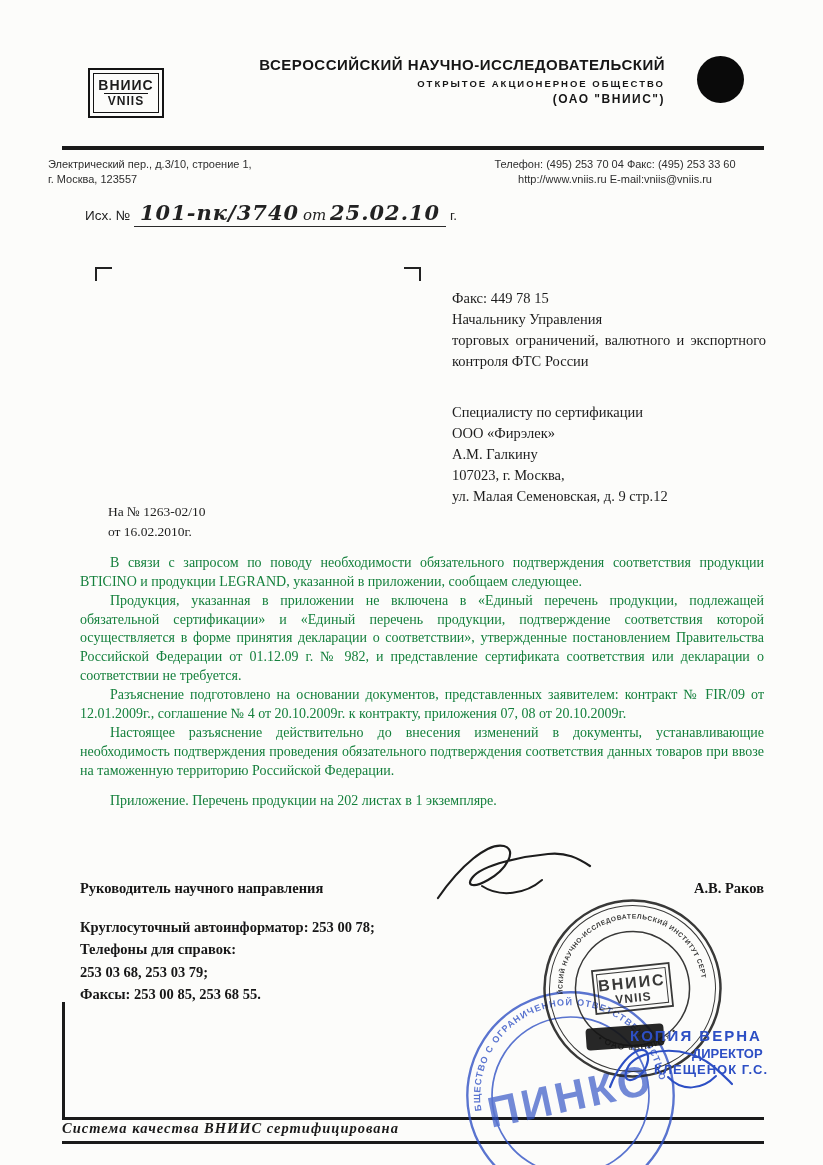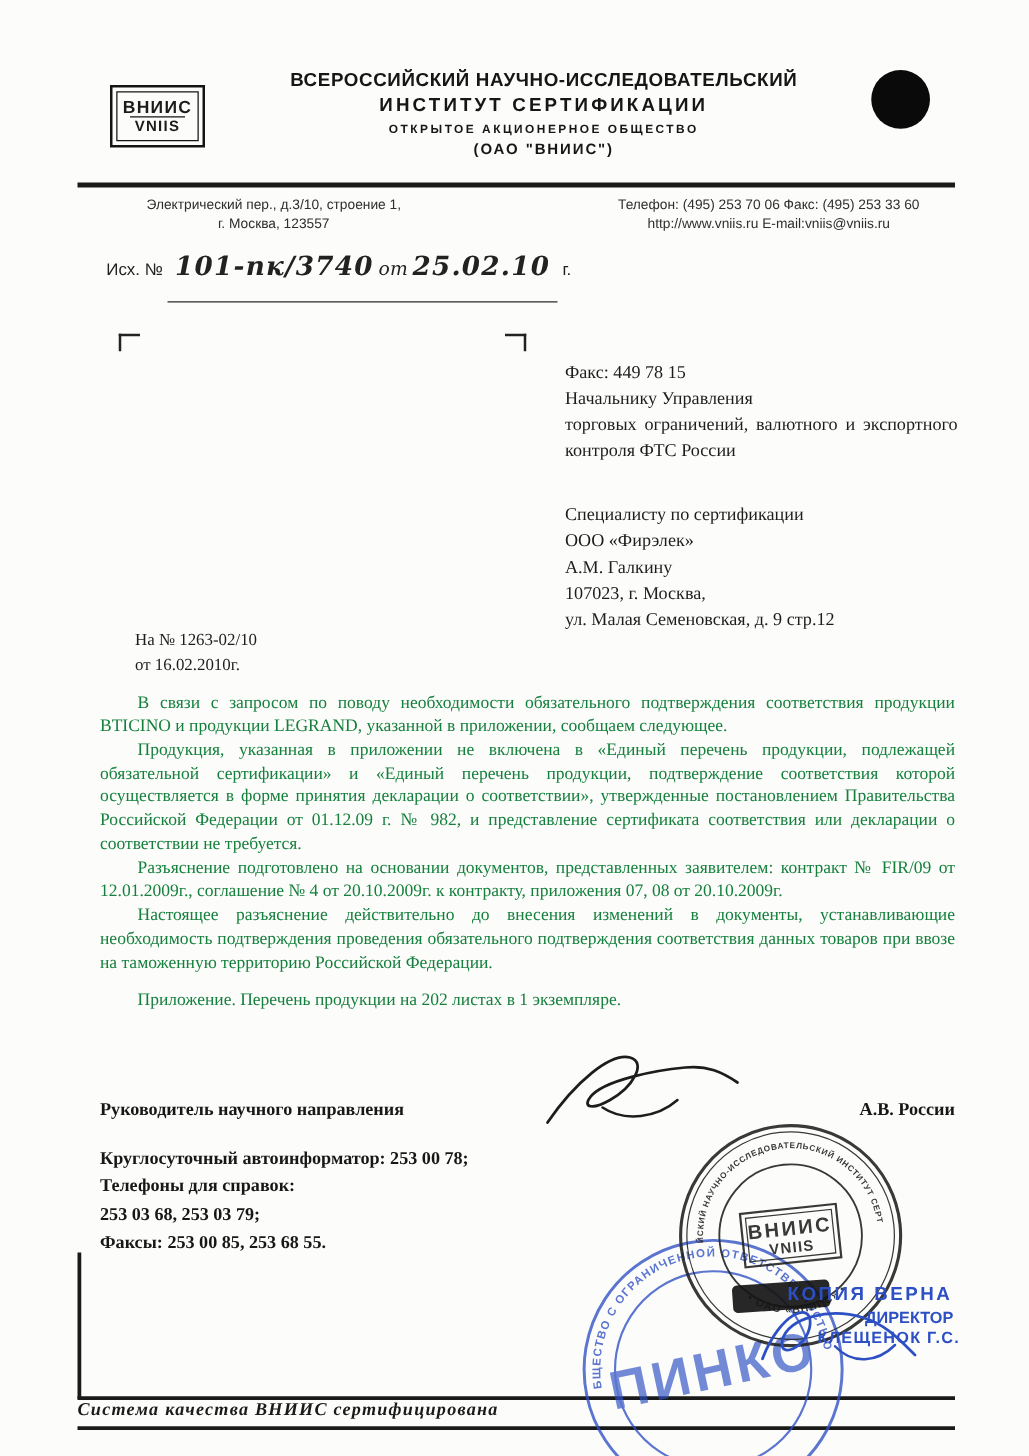--- a/index.html
+++ b/index.html
@@ -15,43 +15,43 @@
     border:2px solid #141414; padding:3px;
   }
   .logo-inner {
     width:100%; height:100%; border:1.5px solid #141414;
     display:flex; flex-direction:column; align-items:center; justify-content:center;
     font-family:"Liberation Sans", sans-serif; font-weight:bold; line-height:1.05;
   }
   .logo-ru { font-size:14px; letter-spacing:1px; }
   .logo-en { font-size:12px; letter-spacing:1px; border-top:1px solid #141414; padding:1px 4px 0; }
   .org-title {
-    position:absolute; left:205px; top:56px; width:460px; text-align:center;
+    position:absolute; left:205px; top:56px; width:460px; text-align:right;
     font-family:"Liberation Sans", sans-serif; font-weight:bold; color:#161616;
   }
   .org-l1 { font-size:15px; letter-spacing:0.5px; }
   .org-l2 { font-size:15px; letter-spacing:2.5px; margin-top:3px; }
   .org-l3 { font-size:9.5px; letter-spacing:2px; margin-top:5px; }
   .org-l4 { font-size:12px; letter-spacing:1.5px; margin-top:3px; }
   .black-dot {
     position:absolute; left:697px; top:56px; width:47px; height:47px;
     border-radius:50%; background:#0a0a0a;
   }
   .header-rule { position:absolute; left:62px; top:146px; width:702px; height:4px; background:#1a1a1a; }
   .addr {
-    position:absolute; left:64px; top:157px; width:310px; text-align:center;
+    position:absolute; left:48px; top:157px; width:310px; 
     font-family:"Liberation Sans", sans-serif; font-size:11px; color:#2e2e2e; line-height:1.35;
   }
   .phones {
     position:absolute; left:460px; top:157px; width:310px; text-align:center;
     font-family:"Liberation Sans", sans-serif; font-size:11px; color:#2e2e2e; line-height:1.35;
   }
   
   .outgoing { position:absolute; left:85px; top:200px; font-size:13.5px; font-family:"Liberation Sans", sans-serif; color:#222; }
-  .outgoing .hand-group { border-bottom:1.5px solid #2a2a2a; display:inline-block; padding:0 6px 16px; }
+  .outgoing .hand-group { border-bottom:1.5px solid #2a2a2a; display:inline-block; padding:0 6px 1px; }
   .hand {
     font-family:"DejaVu Serif", serif; font-style:italic; font-weight:bold;
     font-size:21px; letter-spacing:1px; color:#222;
   }
   .hand-small { font-family:"DejaVu Serif", serif; font-style:italic; font-size:15px; }
   
   .mark-left  { position:absolute; left:95px;  top:267px; width:17px; height:14px; border-left:2px solid #222; border-top:2px solid #222; }
   .mark-right { position:absolute; left:404px; top:267px; width:17px; height:14px; border-right:2px solid #222; border-top:2px solid #222; }
   
   .recipient { position:absolute; left:452px; top:288px; width:314px; font-size:14.5px; line-height:1.45; color:#1d1d1d; }
@@ -98,33 +98,32 @@
 <div class="page">
 
   <div class="logo-box">
     <div class="logo-inner">
       <span class="logo-ru">ВНИИС</span>
       <span class="logo-en">VNIIS</span>
     </div>
   </div>
   <div class="org-title">
     <div class="org-l1">ВСЕРОССИЙСКИЙ  НАУЧНО-ИССЛЕДОВАТЕЛЬСКИЙ</div>
-    <div class="org-l2">ИНСТИТУТ  СЕРТИФИКАЦИИ</div>
     <div class="org-l3">ОТКРЫТОЕ  АКЦИОНЕРНОЕ  ОБЩЕСТВО</div>
     <div class="org-l4">(ОАО  "ВНИИС")</div>
   </div>
   <div class="black-dot"></div>
   <div class="header-rule"></div>
 
   <div class="addr">
     <div>Электрический пер., д.3/10, строение 1,</div>
     <div>г. Москва, 123557</div>
   </div>
   <div class="phones">
-    <div>Телефон: (495) 253 70 06   Факс: (495) 253 33 60</div>
+    <div>Телефон: (495) 253 70 04   Факс: (495) 253 33 60</div>
     <div>http://www.vniis.ru    E-mail:vniis@vniis.ru</div>
   </div>
 
   <div class="outgoing">
     <span>Исх.   №</span>
     <span class="hand-group">
       <span class="hand">101-пк/3740</span>
       <span class="hand-small">от</span>
       <span class="hand">25.02.10</span>
     </span>
@@ -154,21 +153,21 @@
   <div class="body-text">
     <p>В связи с запросом по поводу необходимости обязательного подтверждения соответствия продукции BTICINO и продукции LEGRAND, указанной в приложении, сообщаем следующее.</p>
     <p>Продукция, указанная в приложении не включена в «Единый перечень продукции, подлежащей обязательной сертификации» и «Единый перечень продукции, подтверждение соответствия которой осуществляется в форме принятия декларации о соответствии», утвержденные постановлением Правительства Российской Федерации от 01.12.09 г. № 982, и представление сертификата соответствия или декларации о соответствии не требуется.</p>
     <p>Разъяснение подготовлено на основании документов, представленных заявителем: контракт № FIR/09 от 12.01.2009г.,  соглашение № 4 от 20.10.2009г. к контракту, приложения 07, 08 от 20.10.2009г.</p>
     <p>Настоящее разъяснение действительно до внесения изменений в документы, устанавливающие необходимость подтверждения проведения обязательного подтверждения соответствия данных товаров при ввозе на таможенную территорию Российской Федерации.</p>
     <p class="attachment">Приложение. Перечень продукции на 202 листах в 1 экземпляре.</p>
   </div>
 
   <div class="sig-row">
     <span class="sig-pos">Руководитель научного направления</span>
-    <span class="sig-name">А.В. России</span>
+    <span class="sig-name">А.В. Раков</span>
   </div>
 
   <svg class="sig-svg" width="170" height="80" viewBox="0 0 170 80">
     <path d="M 8,62 C 30,30 58,6 74,10 C 88,14 76,34 58,44 C 44,52 36,50 42,42 C 52,28 96,20 118,18 C 136,16 148,22 160,30" fill="none" stroke="#1d1d1d" stroke-width="2.2" stroke-linecap="round"></path>
     <path d="M 52,50 C 70,62 96,58 112,44" fill="none" stroke="#1d1d1d" stroke-width="2" stroke-linecap="round"></path>
   </svg>
 
   <div class="bottom-contacts">
     <div>Круглосуточный автоинформатор: 253 00 78;</div>
     <div>Телефоны для справок:</div>

